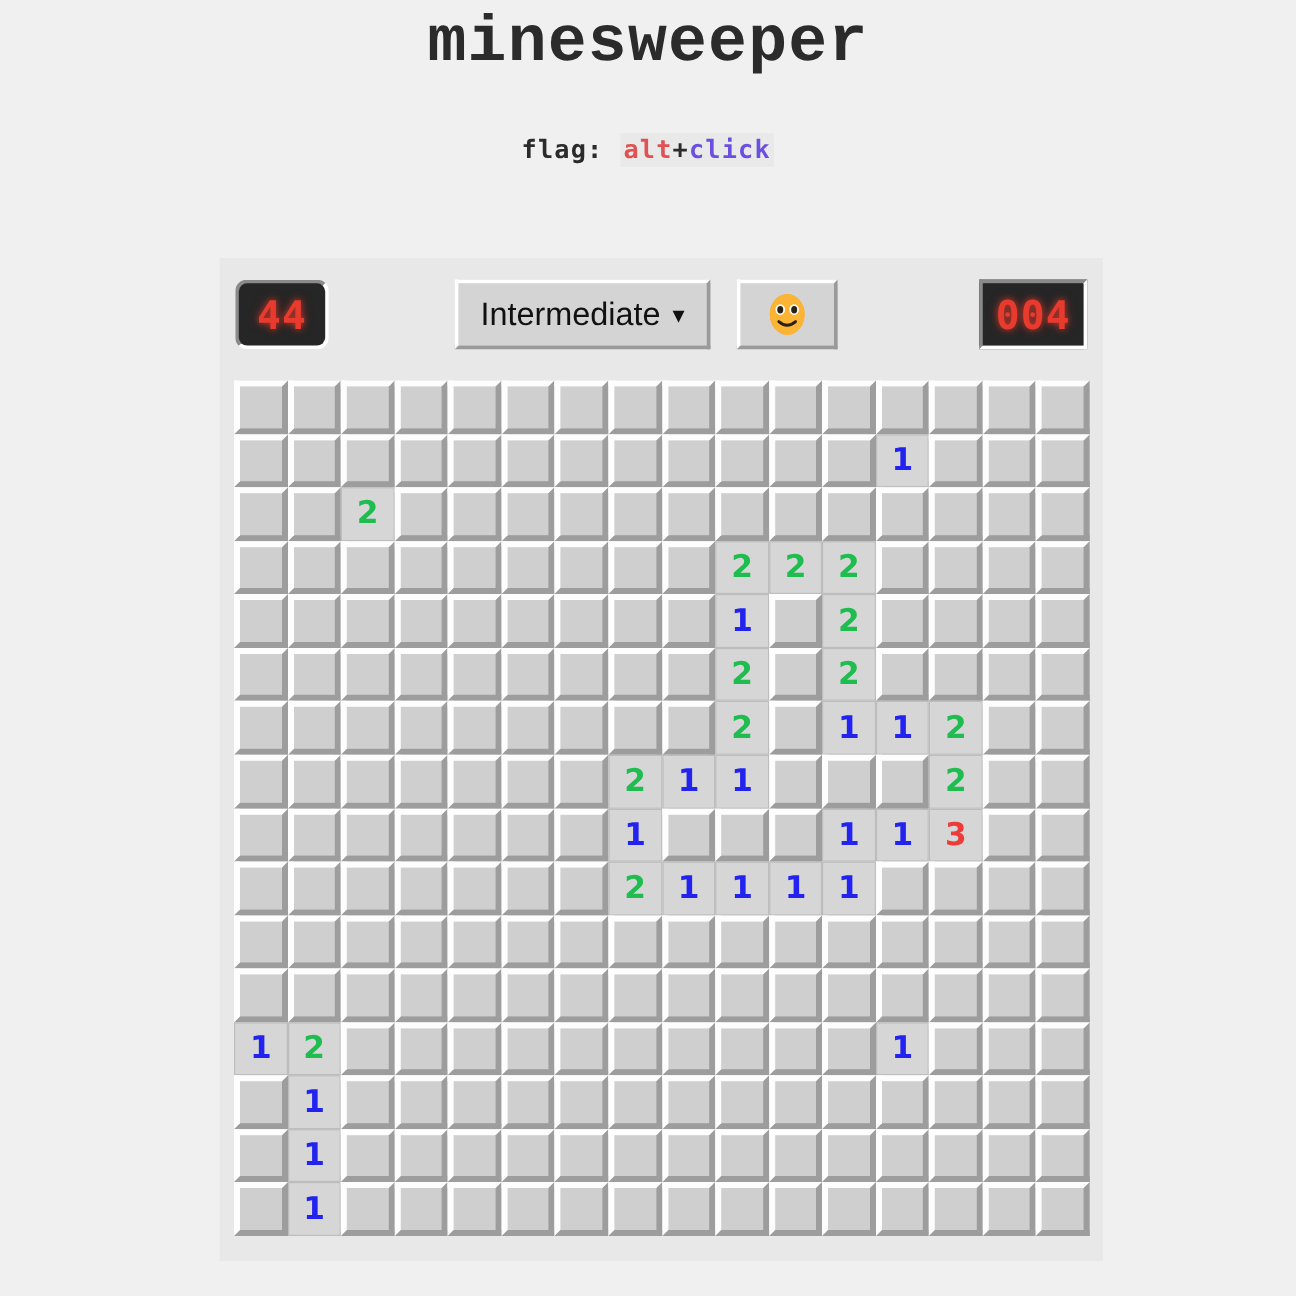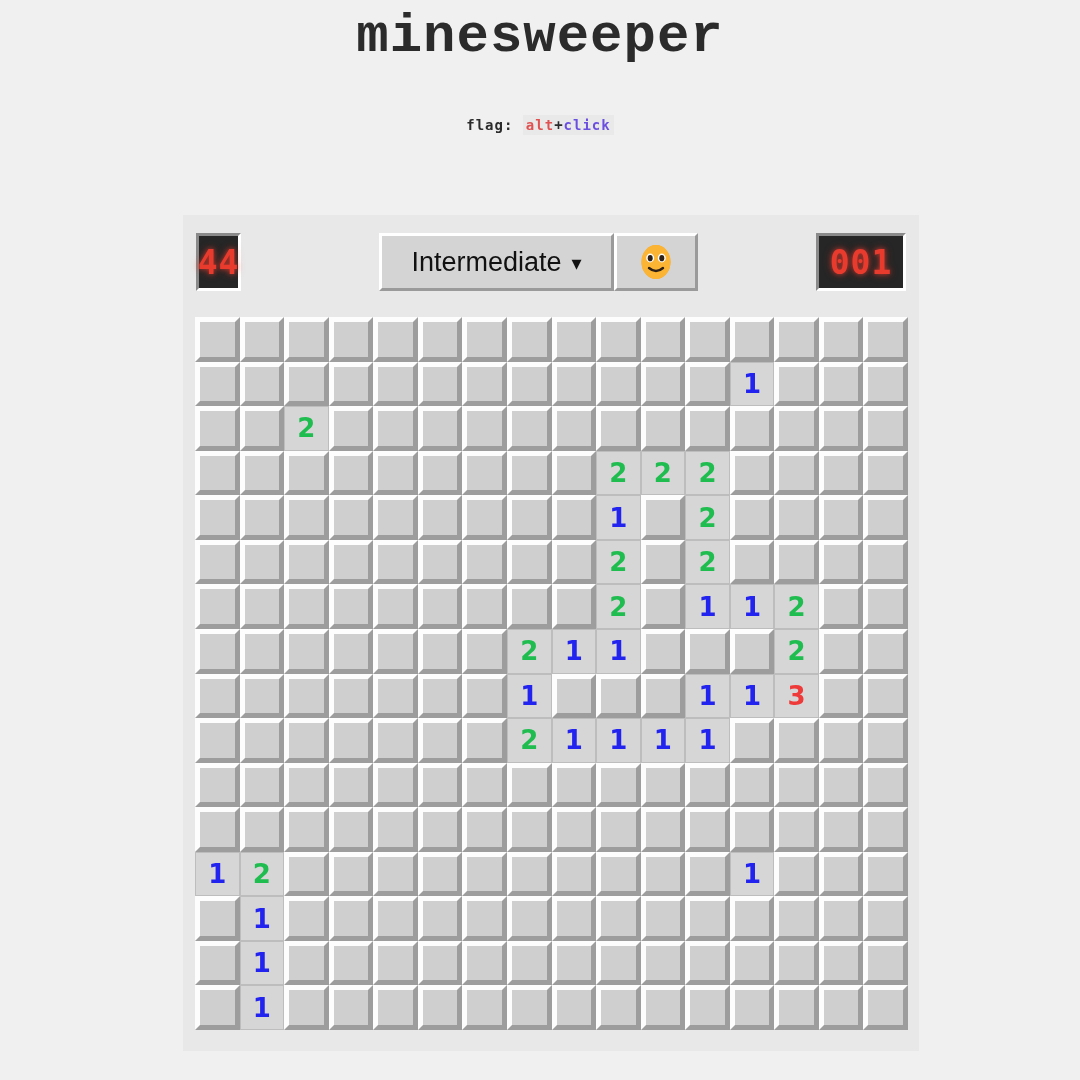--- a/index.html
+++ b/index.html
@@ -30,21 +30,21 @@
     color: #2b2b2b;
     letter-spacing: 1px;
     margin: 0;
     padding-top: 8px;
     line-height: 58px;
   }
 
   .subtitle {
     text-align: center;
     font-family: "DejaVu Sans Mono", monospace;
-    font-size: 14px;
+    font-size: 21px;
     font-weight: bold;
     color: #2b2b2b;
     margin: 0;
     padding-top: 46px;
     line-height: 26px;
     letter-spacing: 1px;
   }
   .subtitle .code {
     background: #e9e9e9;
     padding: 2px 3px;
@@ -85,37 +85,38 @@
     justify-content: center;
     font-family: "DejaVu Sans Mono", monospace;
     font-weight: bold;
     color: #e83b2e;
     text-shadow: 0 0 5px rgba(232,59,46,0.75), 0 0 10px rgba(232,59,46,0.35);
     letter-spacing: 1px;
   }
   #mine-counter {
     left: 13px;
     top: 18px;
-    width: 45px;
+    width: 78px;
     height: 58px;
     font-size: 33px;
+    border-radius: 10px;
   }
   #timer {
     right: 13px;
     top: 18px;
     width: 90px;
     height: 58px;
     font-size: 33px;
   }
 
   .difficulty-select {
     position: absolute;
     left: 196px;
     top: 18px;
-    width: 235px;
+    width: 213px;
     height: 58px;
     background: #d4d4d4;
     border-top: 3px solid #ffffff;
     border-left: 3px solid #ffffff;
     border-right: 3px solid #9a9a9a;
     border-bottom: 3px solid #9a9a9a;
     box-sizing: border-box;
     font-family: "Liberation Sans", sans-serif;
     font-size: 27px;
     color: #111;
@@ -223,21 +224,21 @@
             <ellipse cx="20" cy="22" rx="14.5" ry="17" fill="#fcb434"></ellipse>
             <ellipse cx="14.2" cy="18" rx="4.0" ry="4.4" fill="#ffffff"></ellipse>
             <ellipse cx="25.8" cy="18" rx="4.0" ry="4.4" fill="#ffffff"></ellipse>
             <ellipse cx="14.2" cy="18.2" rx="2.5" ry="3.1" fill="#2d2017"></ellipse>
             <ellipse cx="25.8" cy="18.2" rx="2.5" ry="3.1" fill="#2d2017"></ellipse>
             <path d="M13 28 Q20 34 27 28" stroke="#2d2017" stroke-width="2.4" fill="none" stroke-linecap="round"></path>
           </svg>
         </span>
       </div>
 
-      <div class="panel-digits" id="timer">001</div>
+      <div class="panel-digits" id="timer">004</div>
     </div>
 
     <div class="board" id="board">
         <div class="cell covered"></div>
         <div class="cell covered"></div>
         <div class="cell covered"></div>
         <div class="cell covered"></div>
         <div class="cell covered"></div>
         <div class="cell covered"></div>
         <div class="cell covered"></div>

